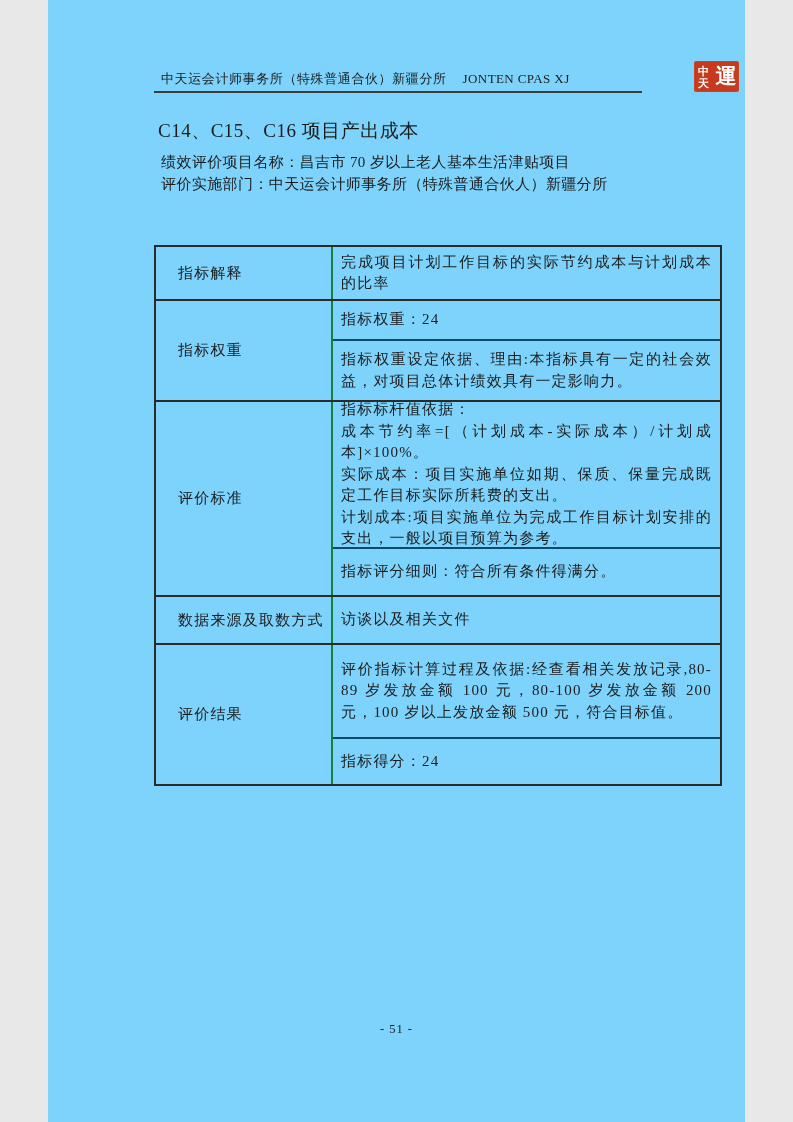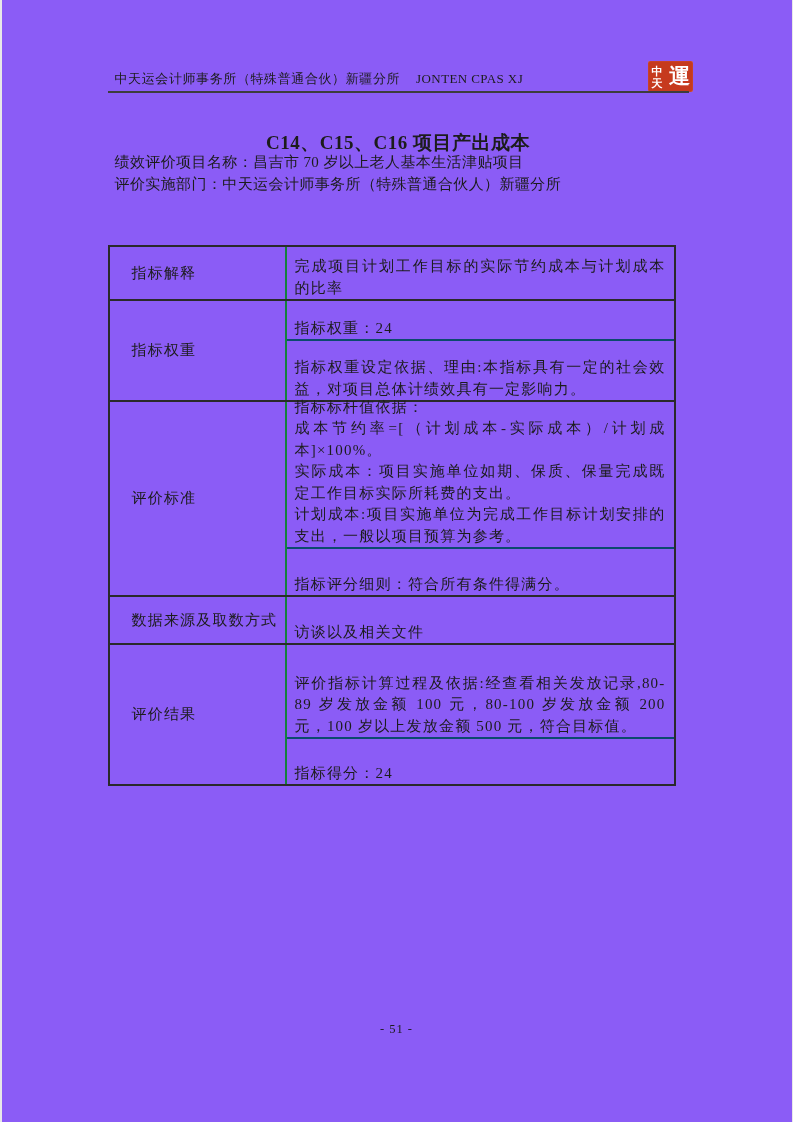--- a/index.html
+++ b/index.html
@@ -1,20 +1,20 @@
 <!DOCTYPE html>
 <html><head>
 <meta charset="utf-8">
 <style>
   html,body { margin:0; padding:0; background:#e8e8e8; }
   .page {
     position:relative;
-    width:790px; height:1122px;
+    width:697px; height:1122px;
     margin:0 auto;
-    background:#8b5cf6;
+    background:#7dd3fc;
     font-family:"Liberation Serif","DejaVu Serif",serif;
     color:#1c1c1c;
     overflow:hidden;
   }
 
   
   .header-text {
     position:absolute; left:113px; top:70px;
     font-size:13px; letter-spacing:0.6px; white-space:nowrap;
   }
@@ -38,22 +38,22 @@
   }
   .seal-left span { font-size:11px; line-height:12px; font-weight:bold; }
   .seal-right {
     flex:1; display:flex; align-items:center; justify-content:center;
     font-size:21px; font-weight:bold; line-height:31px;
   }
 
   
   .title {
     position:absolute; left:106px; right:103px; top:114px;
-    margin:16px; text-align:center;
-    font-size:19px; font-weight:bold; letter-spacing:0.5px;
+    margin:4px; text-align:left;
+    font-size:19px; font-weight:normal; letter-spacing:0.5px;
   }
   .intro {
     position:absolute; left:113px; top:151px;
     font-size:15px; line-height:22px; letter-spacing:0.4px;
   }
 
   
   .itable {
     position:absolute; left:106px; top:245px;
     width:568px;
@@ -65,21 +65,21 @@
   .trow + .trow { border-top:2px solid #2a2a2a; }
   .tlabel {
     width:177px; box-sizing:border-box; flex:none;
     border-right:2px solid #15803d;
     display:flex; align-items:center;
     padding-left:22px; letter-spacing:1.2px;
   }
   .tcells { flex:1; display:flex; flex-direction:column; min-width:0; }
   .tcell {
     box-sizing:border-box;
-    display:flex; align-items:flex-end;
+    display:flex; align-items:center;
     padding:0 8px 0 8px;
   }
   .tcell + .tcell { border-top:2px solid #0c4a6e; }
   .tcell span {
     display:block; width:100%;
     line-height:21.5px; letter-spacing:1.2px;
     text-align:justify; white-space:pre-line;
   }
   .h52{height:52px}.h38{height:38px}.h63{height:61px}
   .h65{height:65px}.h147{height:145px}.h48{height:48px}

